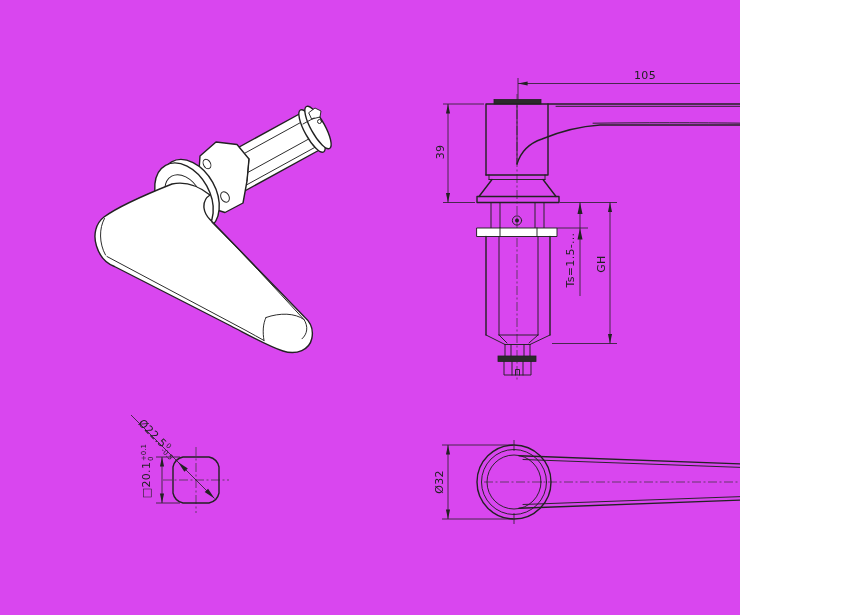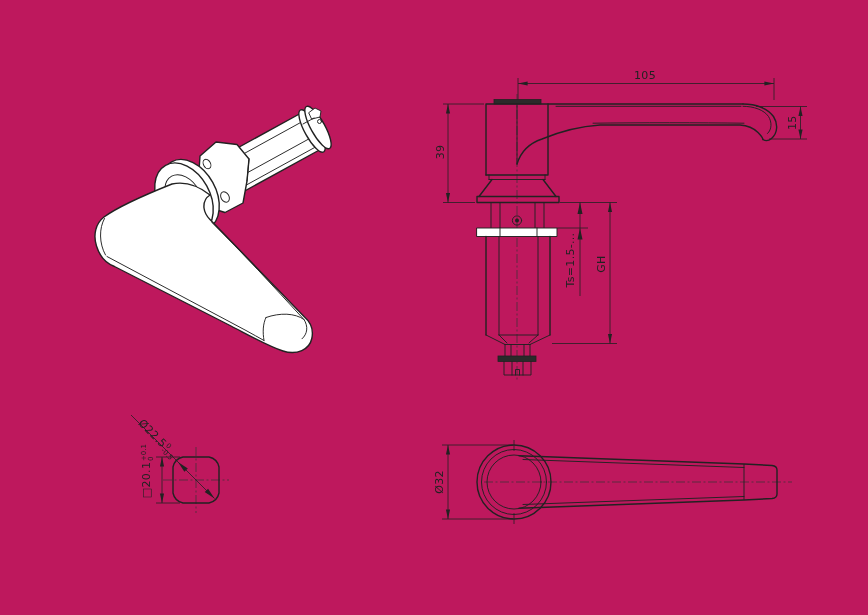--- a/index.html
+++ b/index.html
@@ -1,16 +1,16 @@
 <!DOCTYPE html>
 <html><head>
 <meta charset="utf-8">
 <style>
   html,body{margin:0;padding:0;background:#ffffff;}
-  .stage{width:868px;height:615px;background:#be185d;position:relative;overflow:hidden;}
+  .stage{width:740px;height:615px;background:#d946ef;position:relative;overflow:hidden;}
   svg{display:block;}
   text{font-family:"DejaVu Sans",sans-serif;fill:#222;}
   .dimtxt{font-size:11px;letter-spacing:.3px;}
   .toltxt{font-size:7px;}
   .obj{stroke:#222;stroke-width:1.4;fill:none;stroke-linecap:round;stroke-linejoin:round;}
   .obj2{stroke:#222;stroke-width:0.95;fill:none;stroke-linecap:round;stroke-linejoin:round;}
   .fillw{fill:#fff;}
   .dim{stroke:#222;stroke-width:0.8;fill:none;}
   .cl{stroke:#333;stroke-width:0.7;fill:none;stroke-dasharray:9 2.5 2 2.5;}
   .dark{fill:#2a2a2a;stroke:#222;stroke-width:0.8;}

